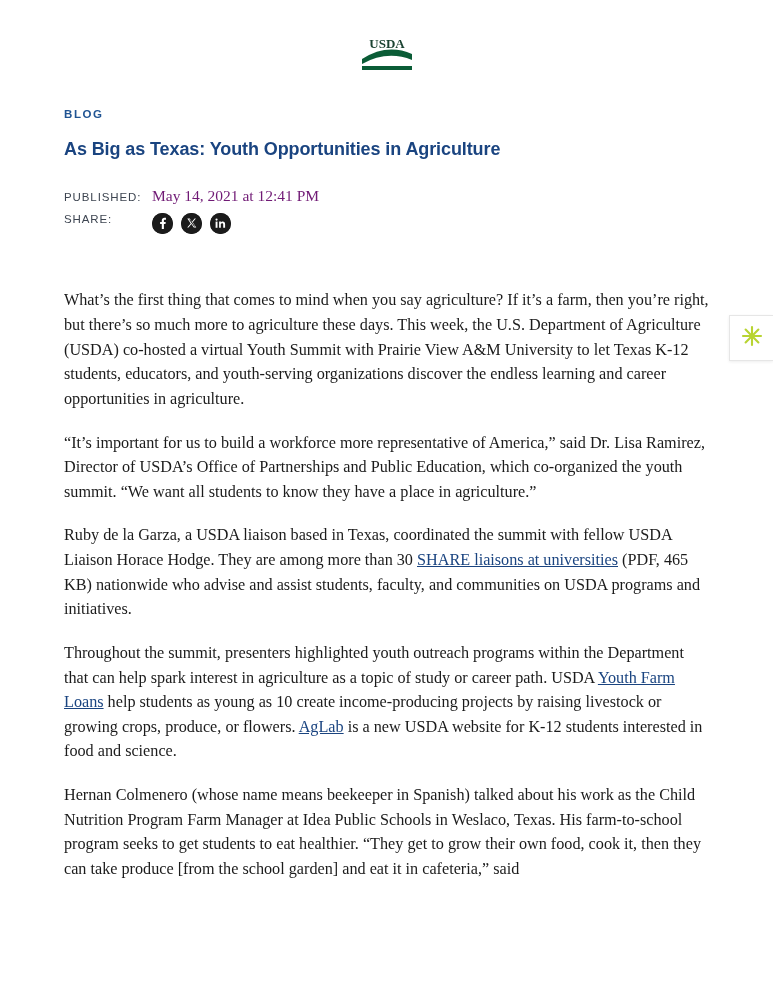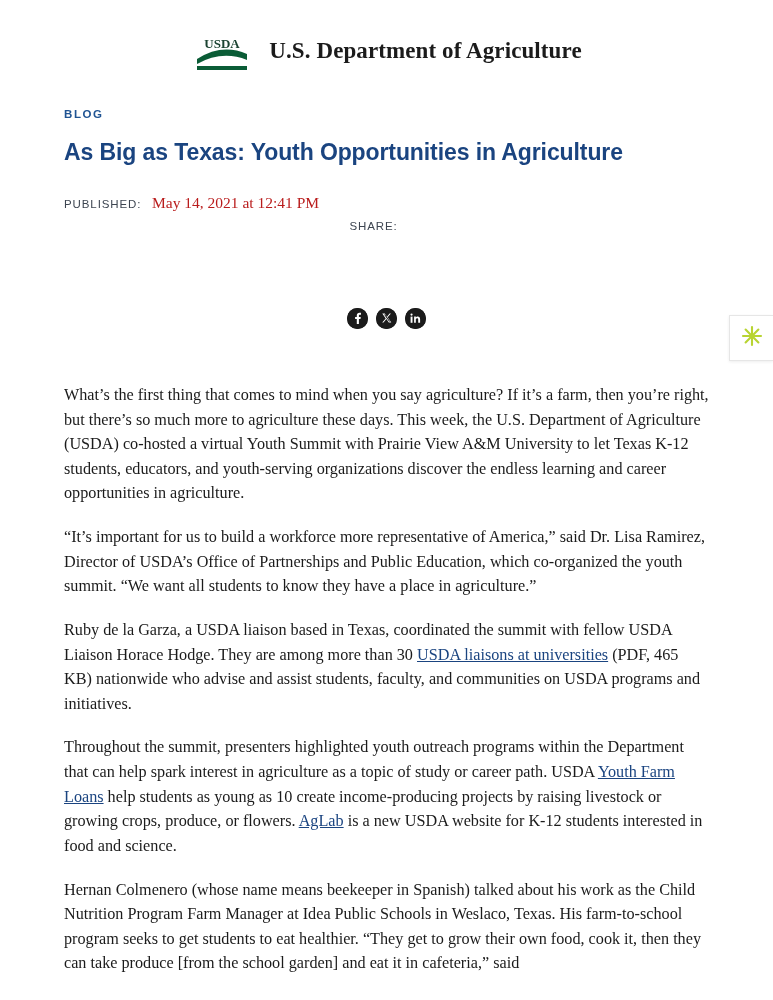--- a/index.html
+++ b/index.html
@@ -54,21 +54,21 @@
     font-family: "Liberation Sans", sans-serif;
     font-size: 11.5px;
     font-weight: 700;
     letter-spacing: 1.6px;
     color: #205493;
     text-transform: uppercase;
     margin: 14px 0 18px 0;
   }
   h1.article-title {
     font-family: "Liberation Sans", sans-serif;
-    font-size: 23px;
+    font-size: 18px;
     line-height: 1.3;
     font-weight: 700;
     color: #1a4480;
     margin: 0 0 26px 0;
     letter-spacing: -0.1px;
   }
 
   .meta-row {
     display: flex;
     align-items: baseline;
@@ -80,28 +80,26 @@
     font-size: 11.5px;
     letter-spacing: 0.9px;
     color: #3d4551;
     text-transform: uppercase;
     width: 74px;
     flex: 0 0 74px;
   }
   .meta-value {
     font-family: "Liberation Serif", serif;
     font-size: 15.5px;
-    color: #b91c1c;
+    color: #701a75;
   }
 
   .share-row {
     display: flex;
-    align-items: center;
     gap: 14px;
-    flex-direction: column;
   }
   .share-icons {
     display: flex;
     gap: 8px;
   }
   .social-icon {
     width: 21px;
     height: 21px;
     border-radius: 50%;
     background: #1b1b1b;
@@ -162,21 +160,20 @@
 <header class="site-header">
   <div class="header-inner">
     <a class="usda-logo" href="#">
       <svg width="62" height="42" viewBox="0 0 62 42">
         <path d="M6 4 L56 4 L56 24 Q31 14 6 30 Z" fill="#ffffff" stroke="#0a5c36" stroke-width="0"></path>
         <path d="M6 29 Q31 13 56 24 L56 30 Q31 20 6 34 Z" fill="#0a5c36"></path>
         <rect x="6" y="36" width="50" height="4" fill="#0a5c36"></rect>
         <text x="31" y="18" text-anchor="middle" font-family="Liberation Serif, serif" font-size="13" font-weight="700" fill="#1b4332">USDA</text>
       </svg>
     </a>
-    <span class="usda-title">U.S. Department of Agriculture</span>
   </div>
 </header>
 
 <main class="article">
 
   <div class="eyebrow">BLOG</div>
 
   <h1 class="article-title">As Big as Texas: Youth Opportunities in Agriculture</h1>
 
   <div class="meta-row">
@@ -209,21 +206,21 @@
       </span>
     </div>
   </div>
 
   <div class="body-copy">
 
     <p>What’s the first thing that comes to mind when you say agriculture? If it’s a farm, then you’re right, but there’s so much more to agriculture these days. This week, the U.S. Department of Agriculture (USDA) co-hosted a virtual Youth Summit with Prairie View A&amp;M University to let Texas K-12 students, educators, and youth-serving organizations discover the endless learning and career opportunities in agriculture.</p>
 
     <p>“It’s important for us to build a workforce more representative of America,” said Dr. Lisa Ramirez, Director of USDA’s Office of Partnerships and Public Education, which co-organized the youth summit. “We want all students to know they have a place in agriculture.”</p>
 
-    <p><span>Ruby de la Garza, a USDA liaison based in Texas, coordinated the summit with fellow USDA Liaison Horace Hodge. They are among more than 30 </span><a href="#">USDA liaisons at universities</a><span> (PDF, 465 KB) nationwide who advise and assist students, faculty, and communities on USDA programs and initiatives.</span></p>
+    <p><span>Ruby de la Garza, a USDA liaison based in Texas, coordinated the summit with fellow USDA Liaison Horace Hodge. They are among more than 30 </span><a href="#">SHARE liaisons at universities</a><span> (PDF, 465 KB) nationwide who advise and assist students, faculty, and communities on USDA programs and initiatives.</span></p>
 
     <p><span>Throughout the summit, presenters highlighted youth outreach programs within the Department that can help spark interest in agriculture as a topic of study or career path. USDA </span><a href="#">Youth Farm Loans</a><span> help students as young as 10 create income-producing projects by raising livestock or growing crops, produce, or flowers. </span><a href="#">AgLab</a><span> is a new USDA website for K-12 students interested in food and science.</span></p>
 
     <p>Hernan Colmenero (whose name means beekeeper in Spanish) talked about his work as the Child Nutrition Program Farm Manager at Idea Public Schools in Weslaco, Texas. His farm-to-school program seeks to get students to eat healthier.  “They get to grow their own food, cook it, then they can take produce [from the school garden] and eat it in cafeteria,” said</p>
 
   </div>
 </main>
 
 <div class="float-widget">
   <span class="asterisk">

